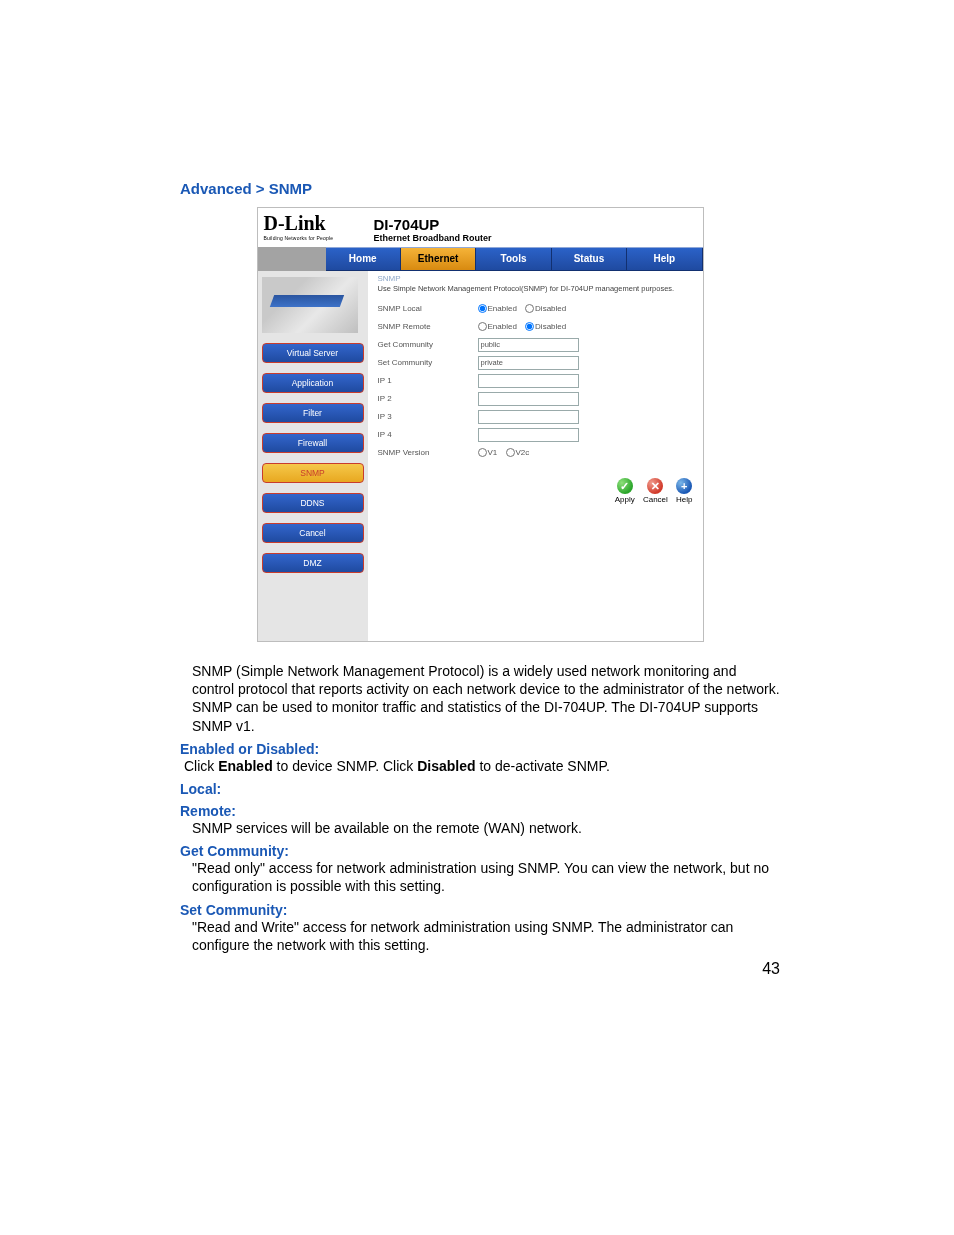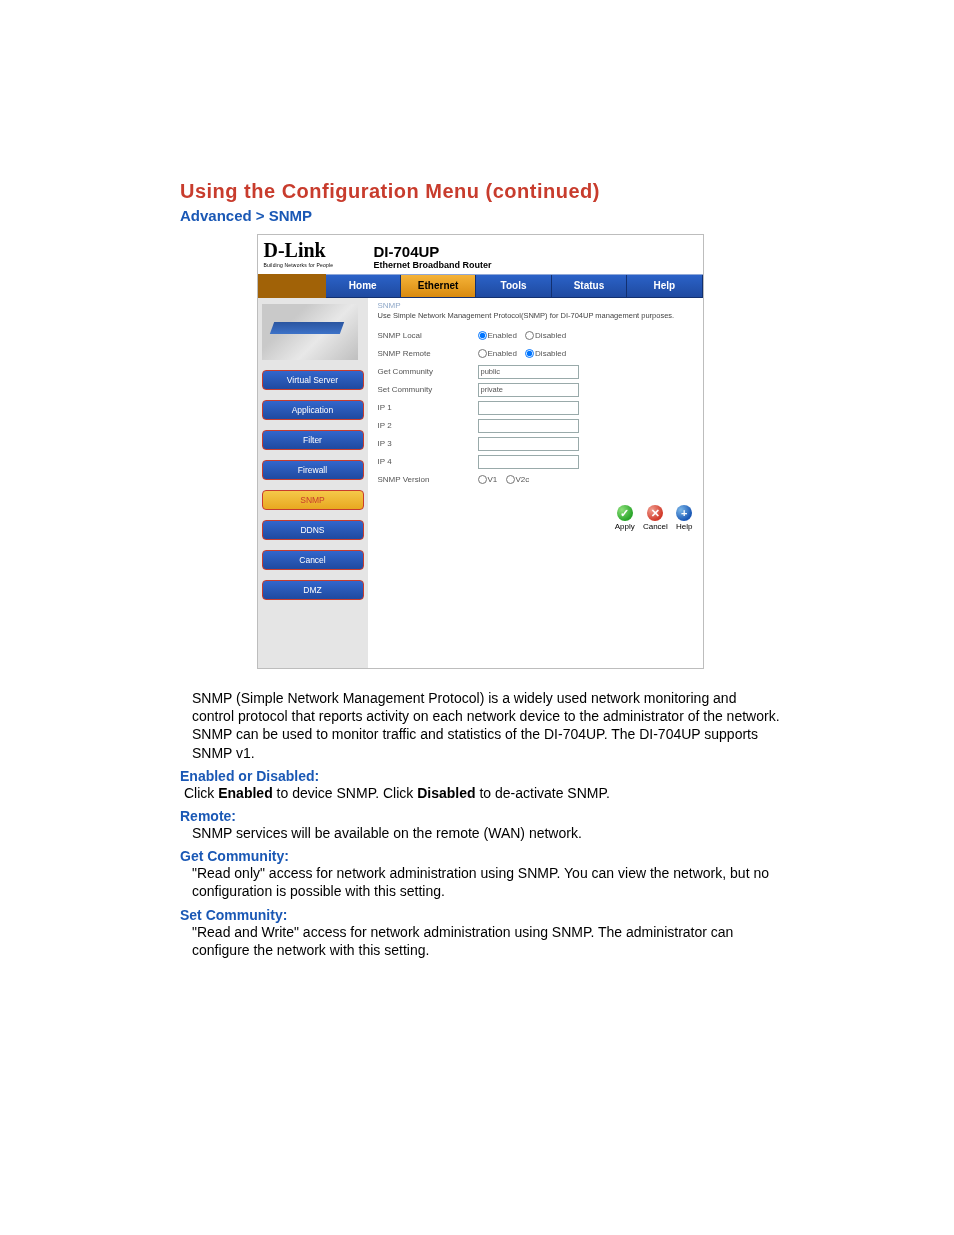--- a/index.html
+++ b/index.html
@@ -22,21 +22,21 @@
   }
   .heading-sub {
     color: #1a58b5;
     font-size: 15px;
     font-weight: bold;
     margin: 0 0 10px 0;
   }
   .screenshot {
     width: 445px;
     margin: 0 auto 20px auto;
-    background: #a16207;
+    background: #a3a3a3;
     border: 1px solid #bdbdbd;
   }
   .scr-header {
     display: flex;
     align-items: flex-start;
     background: #fff;
   }
   .logo-box {
     flex: 0 0 110px;
     padding: 4px 0 0 6px;
@@ -221,21 +221,20 @@
     text-align: right;
     font-size: 16px;
     margin-top: 4px;
   }
   b { font-weight: bold; }
 </style>
 </head>
 <body>
 
 <div class="page">
-  <div class="heading-main">Using the Configuration Menu (continued)</div>
   <div class="heading-sub">Advanced &gt; SNMP</div>
 
   <div class="screenshot">
     <div class="scr-header">
       <div class="logo-box">
         <div class="logo-text">D-Link</div>
         <div class="logo-sub">Building Networks for People</div>
       </div>
       <div class="title-box">
         <div class="model">DI-704UP</div>
@@ -329,23 +328,25 @@
     </div>
   </div>
 
   <p class="body-text">SNMP (Simple Network Management Protocol) is a widely used network monitoring and control protocol that reports activity on each network device to the administrator of the network. SNMP can be used to monitor traffic and statistics of the DI-704UP. The DI-704UP supports SNMP v1.</p>
 
   <div class="section-title">Enabled or Disabled:</div>
   <p class="body-text indent">
     <span> Click </span><b>Enabled</b><span> to device SNMP. Click </span><b>Disabled</b><span> to de-activate SNMP.</span>
   </p>
 
+  <div class="section-title">Local:</div>
 
   <div class="section-title">Remote:</div>
   <p class="body-text">SNMP services will be available on the remote (WAN) network.</p>
 
   <div class="section-title">Get Community:</div>
   <p class="body-text">"Read only" access for network administration using SNMP.  You can view the network, but no configuration is possible with this setting.</p>
 
   <div class="section-title">Set Community:</div>
   <p class="body-text">"Read and Write" access for network administration using SNMP.  The administrator can configure the network with this setting.</p>
 
+  <div class="pagenum">43</div>
 </div>
 
 </body></html>

